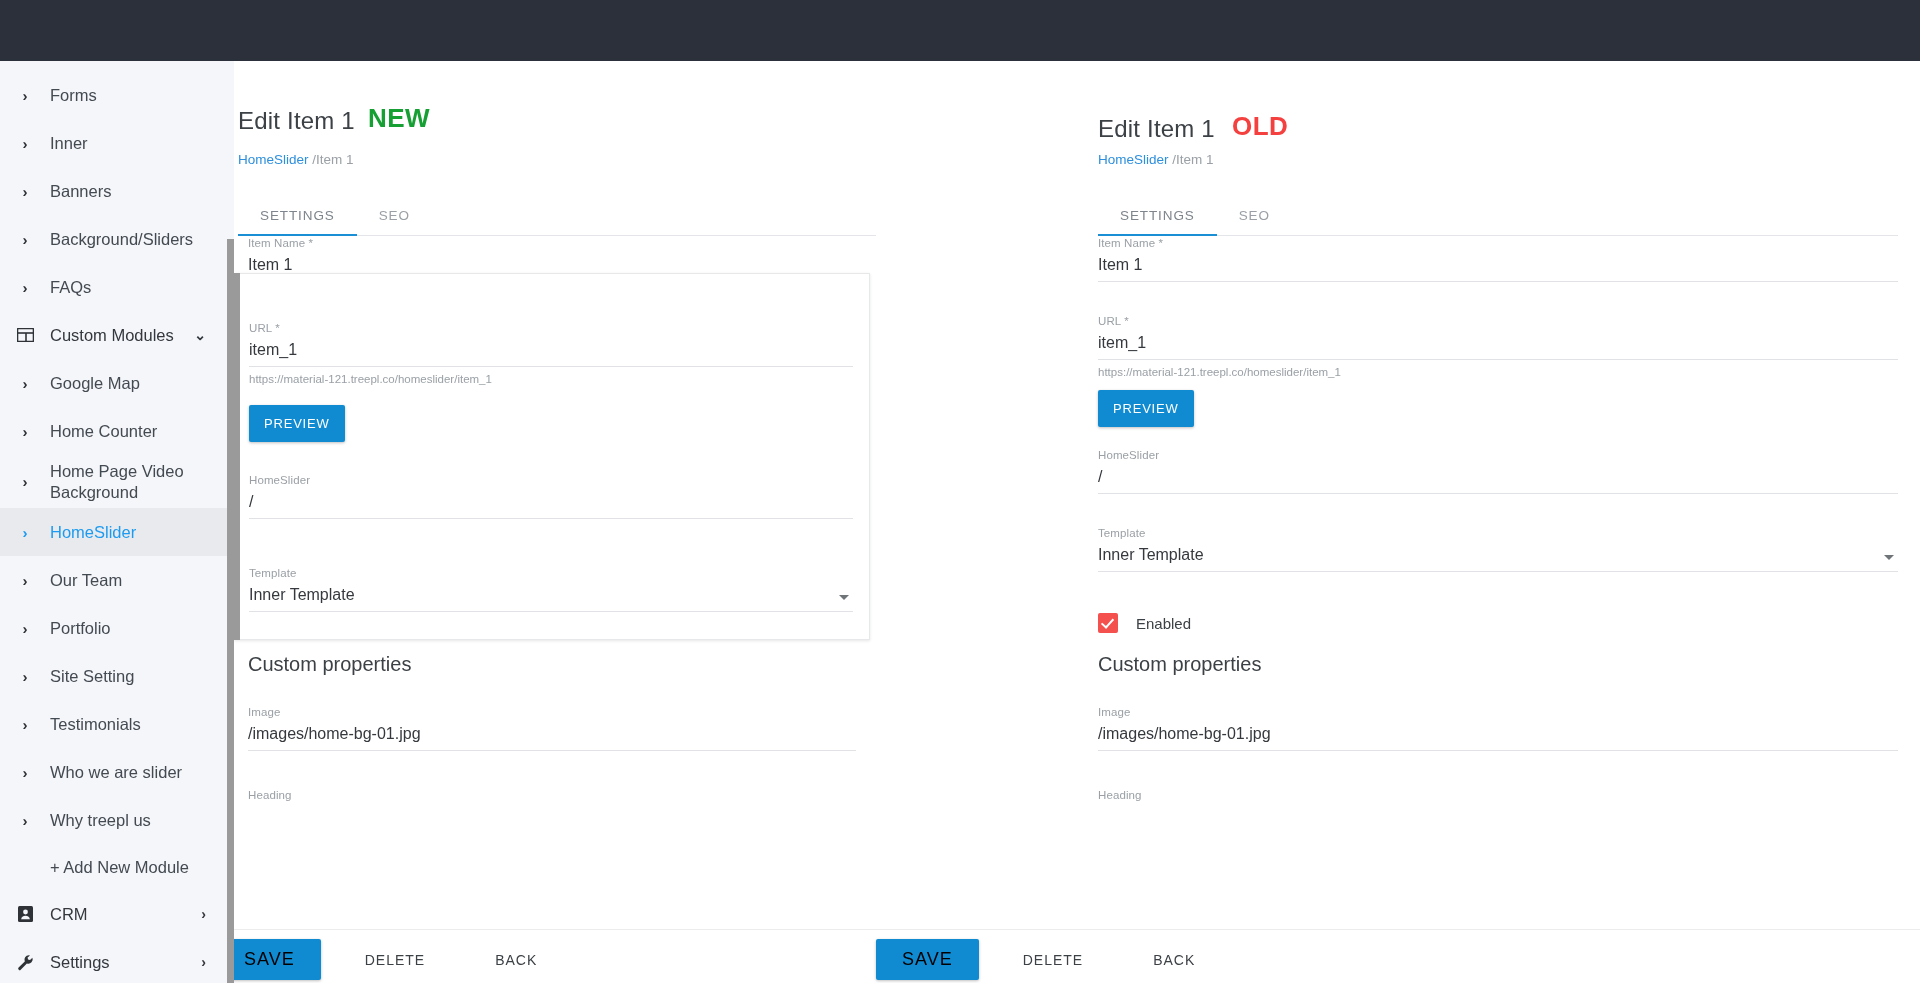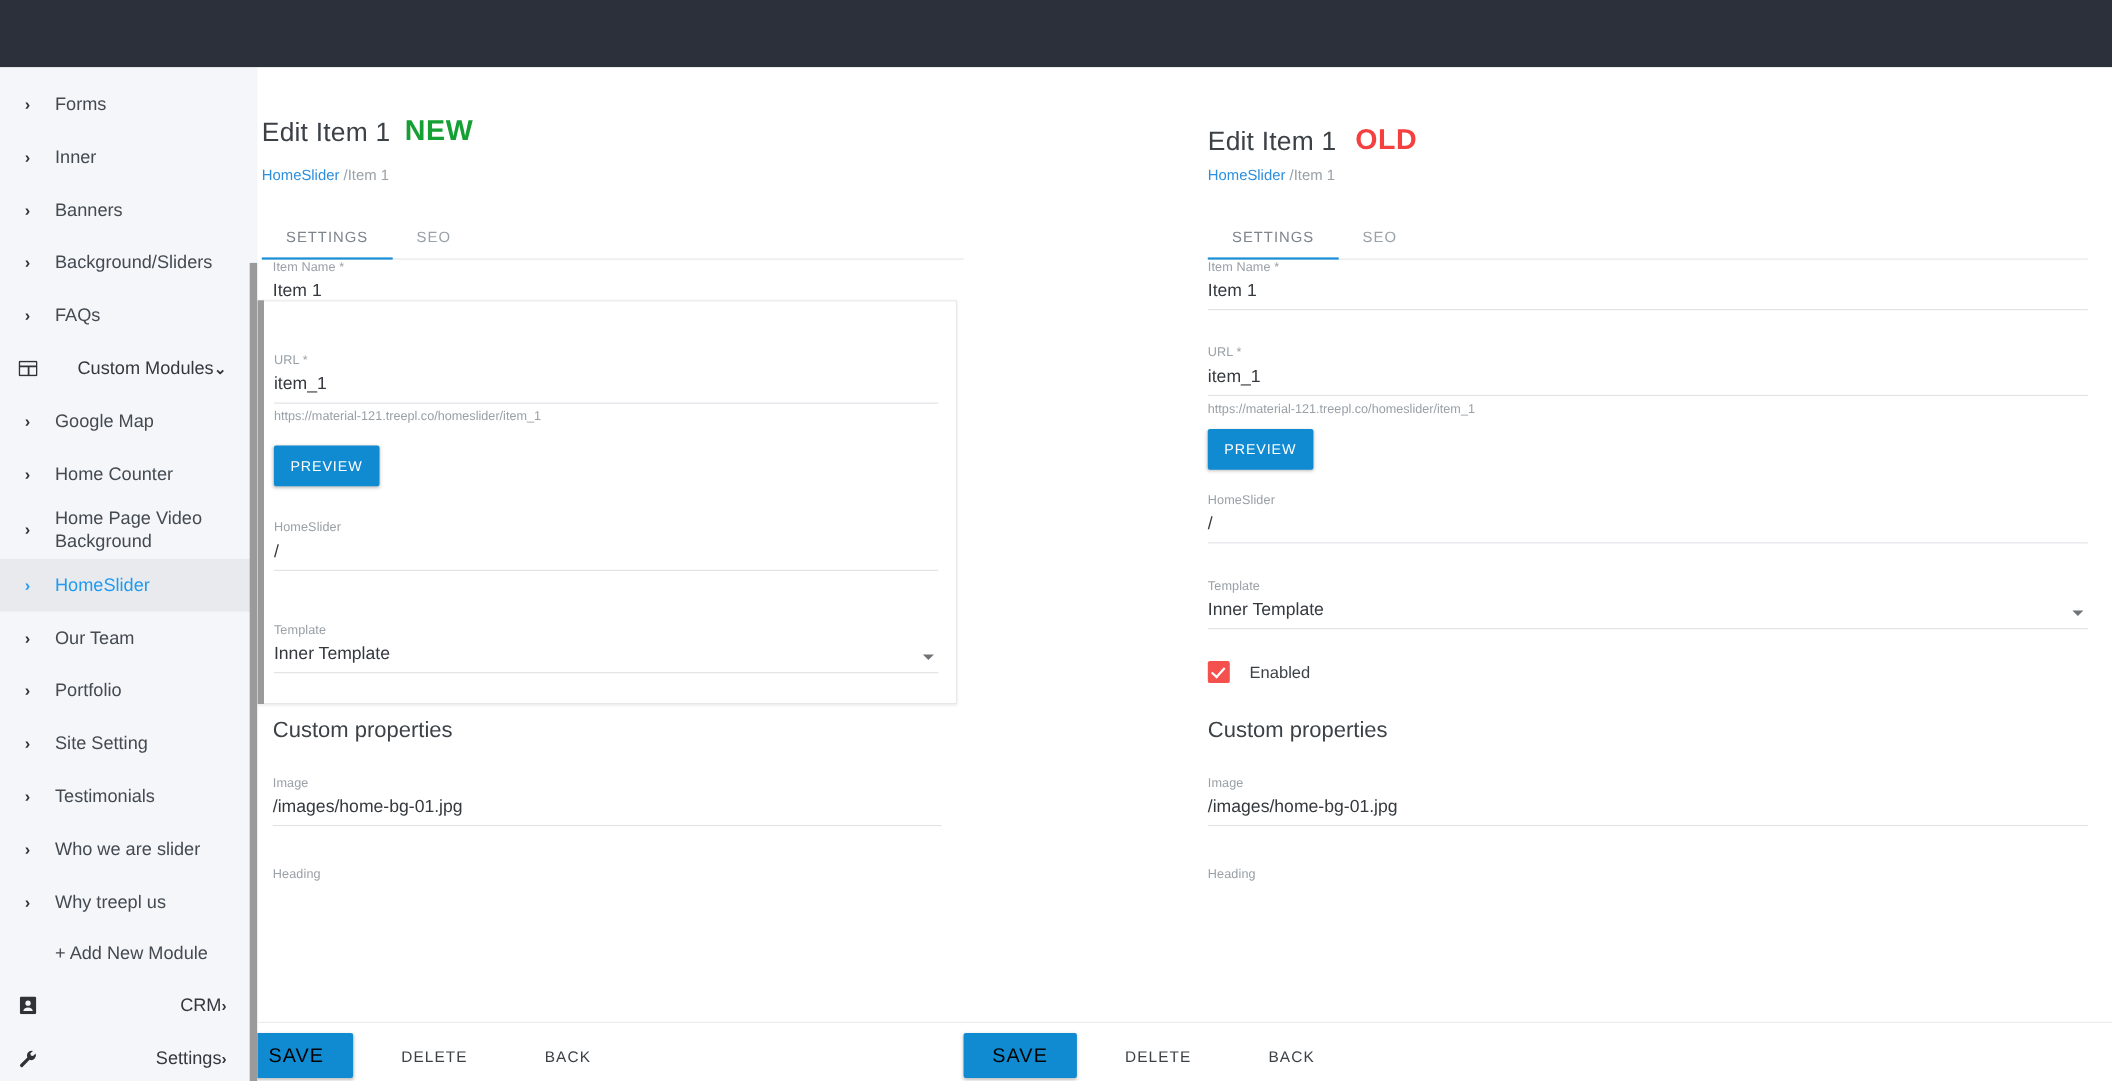--- a/index.html
+++ b/index.html
@@ -49,21 +49,21 @@
     line-height: 1;
   }
   .nav-item .lead-icon {
     width: 50px;
     flex: 0 0 50px;
     display: flex;
     align-items: center;
     justify-content: center;
   }
   .nav-item .label { flex: 1 1 auto; line-height: 1.25; }
-  .nav-item.header-item { font-size: 16.5px; color: #34383e; text-align: right; }
+  .nav-item.header-item { font-size: 16.5px; color: #34383e; }
   .nav-item.header-item .label { font-weight: 400; }
   .nav-item.active { background: #e8eaee; }
   .nav-item.active .label, .nav-item.active .chev { color: #1d9bf0; }
   .nav-item .trail {
     margin-left: auto;
     padding-right: 18px;
     font-size: 14px;
     color: #34383e;
     font-weight: bold;
   }
@@ -499,21 +499,21 @@
         <div class="field-label">HomeSlider</div>
         <div class="field-value">/</div>
       </div>
 
       <div class="field select" style="position:absolute; left:44px; top:428px; width:800px;">
         <div class="field-label">Template</div>
         <div class="field-value">Inner Template</div>
         <span class="caret"></span>
       </div>
 
-      <div class="checkrow" style="position:absolute; left:44px; top:508px;justify-content:flex-end;">
+      <div class="checkrow" style="position:absolute; left:44px; top:520px;justify-content:flex-end;">
         <span class="checkbox"></span>
         <span class="check-label">Enabled</span>
       </div>
 
       <div style="position:absolute; left:44px; top:560px; width:800px;">
         <div class="section-title">Custom properties</div>
 
         <div class="field" style="width:800px; margin-top:24px;">
           <div class="field-label">Image</div>
           <div class="field-value">/images/home-bg-01.jpg</div>

